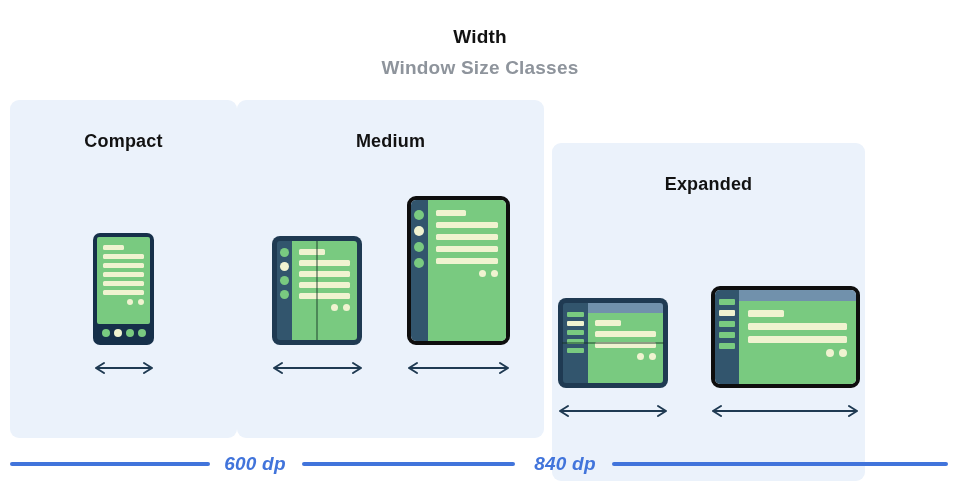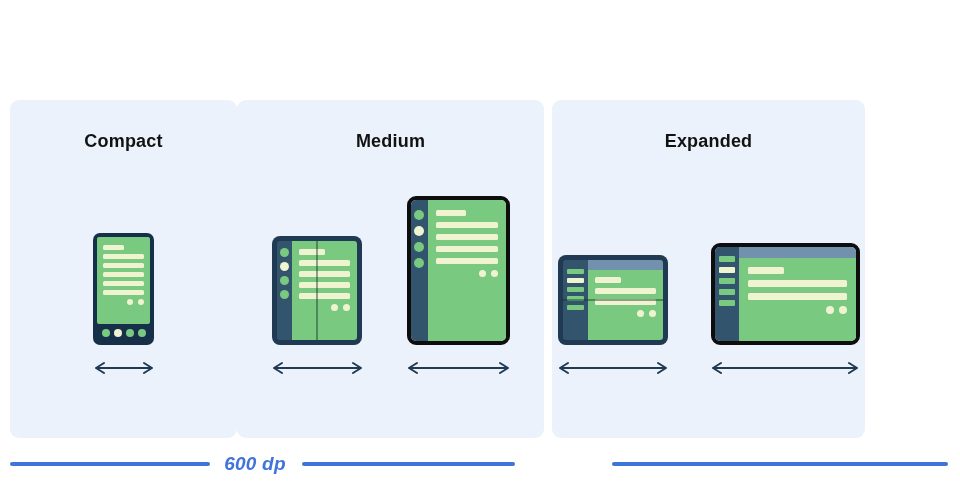--- a/index.html
+++ b/index.html
@@ -11,21 +11,21 @@
   
   .header { position:absolute; top:26px; left:0; width:100%; text-align:center; }
   .title   { font-size:19px; font-weight:bold; color:#121212; letter-spacing:.2px; }
   .subtitle{ margin-top:9px; font-size:19px; font-weight:bold; color:var(--subtitle_gray,#8e949c); letter-spacing:.2px; }
 
   
   .panels { position:absolute; top:100px; left:10px; display:flex; }
   .panel  { position:relative; height:338px; background:var(--panel_bg,#ebf2fb); border-radius:9px; }
   .panel.compact  { width:227px; }
   .panel.medium   { width:307px; }
-  .panel.expanded { width:313px; margin-left:8px;  }
+  .panel.expanded { width:313px; margin-left:8px;margin-top:43px;  }
   .panel-title { margin-top:31px; text-align:center; font-size:18px; font-weight:bold; color:#121212; letter-spacing:.2px; }
 
   .devices { position:absolute; left:0; right:0; bottom:63px; display:flex; justify-content:center; align-items:flex-end; }
   .panel.medium  .devices { gap:42px; }
   .panel.expanded .devices { gap:41px; }
   .device-block { display:flex; flex-direction:column; align-items:center; }
   .arrow { display:block; margin-top:16px; }
   .arrow path { stroke:var(--arrow_navy,#1f3a52); }
 
   
@@ -109,20 +109,24 @@
   .ruler-label { position:absolute; top:452px; width:92px; height:24px; line-height:24px; text-align:center;
                  font-size:19px; font-weight:bold; color:var(--accent_blue,#4174db); letter-spacing:.2px;font-style:italic; }
   .label-600 { left:209px; }
   .label-840 { left:519px; }
 </style>
 </head>
 <body>
 
 <div class="page">
 
+  <div class="header">
+    <div class="title">Width</div>
+    <div class="subtitle">Window Size Classes</div>
+  </div>
 
   <div class="panels">
 
     <div class="panel compact">
       <div class="panel-title">Compact</div>
       <div class="devices">
         <div class="device-block">
           <div class="phone">
             <div class="screen">
               <div class="line short"></div>
@@ -271,15 +275,16 @@
           </svg>
         </div>
 
       </div>
     </div>
   </div>
 
   <div class="ruler-seg seg-1"></div>
   <div class="ruler-label label-600">600 dp</div>
   <div class="ruler-seg seg-2"></div>
+  <div class="ruler-label label-840">840 dp</div>
   <div class="ruler-seg seg-3"></div>
 
 </div>
 
 </body></html>

